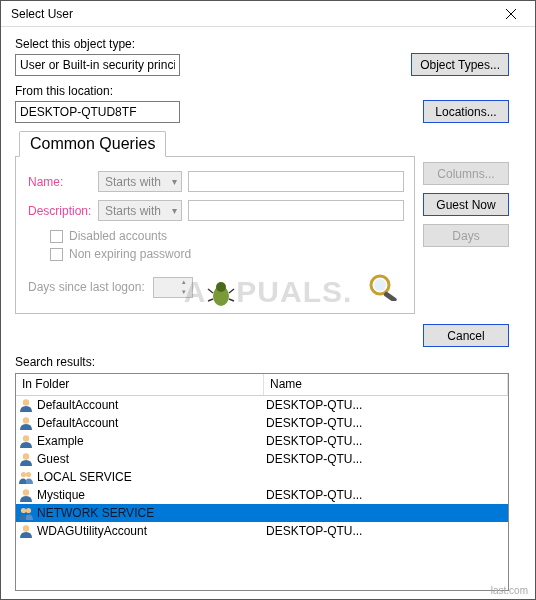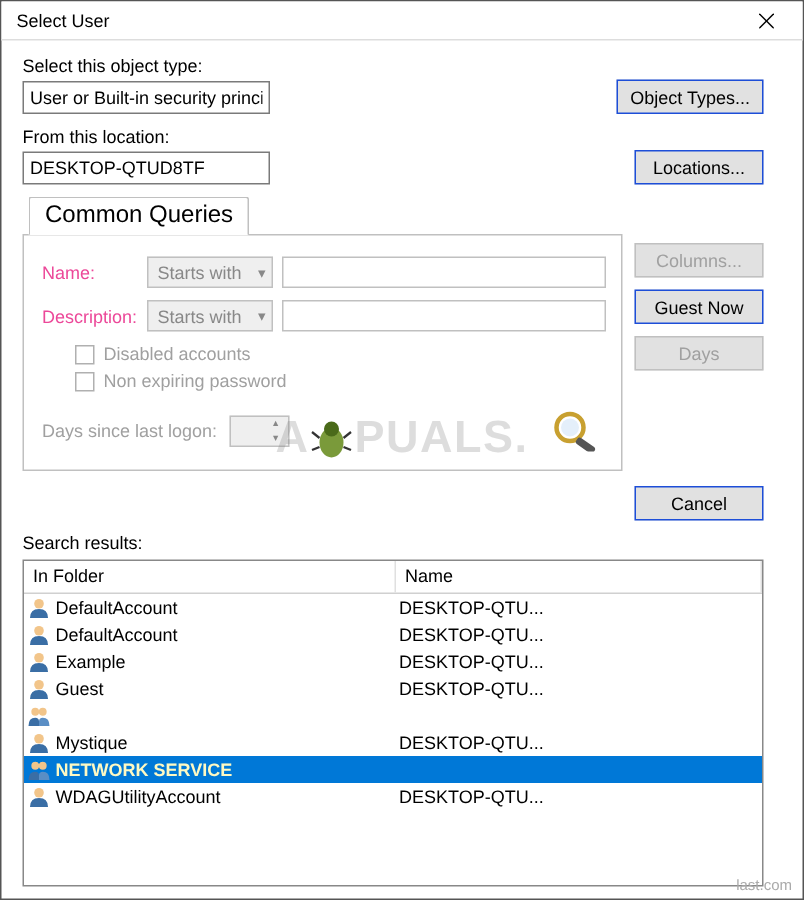--- a/index.html
+++ b/index.html
@@ -220,22 +220,21 @@
   .rrow {
     display:flex;
     align-items:center;
     height:18px;
     font-size:12px;
     padding: 0 2px;
     white-space: nowrap;
   }
   .rrow.selected {
     background:#0078d7;
-    color:#fef9c3;
-    font-weight:bold;
+    color:#0f172a;
   }
   .rcell-name{
     width: 244px;
     display:flex;
     align-items:center;
     gap:3px;
     overflow:hidden;
   }
   .rcell-folder{
     flex:1;
@@ -415,20 +414,21 @@
               </svg>
               <span>Guest</span>
             </div>
             <div class="rcell-folder">DESKTOP-QTU...</div>
           </div>
           <div class="rrow">
             <div class="rcell-name">
               <svg class="user-icon" viewBox="0 0 16 16">
                 <use href="#ico-group"></use>
               </svg>
+              <span>LOCAL SERVICE</span>
             </div>
             <div class="rcell-folder"></div>
           </div>
           <div class="rrow">
             <div class="rcell-name">
               <svg class="user-icon" viewBox="0 0 16 16">
                 <use href="#ico-user"></use>
               </svg>
               <span>Mystique</span>
             </div>

